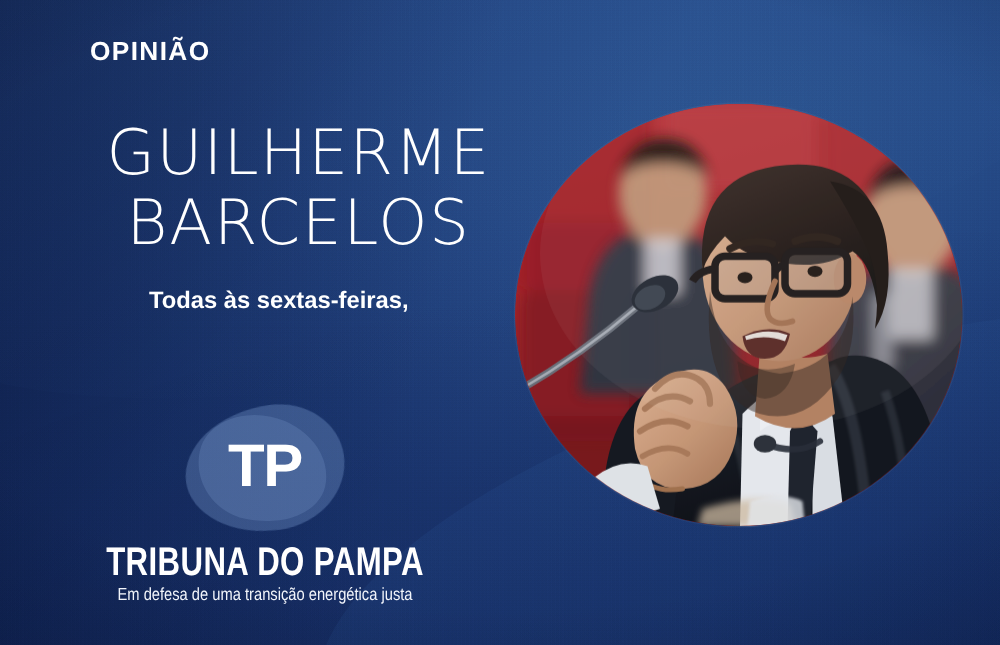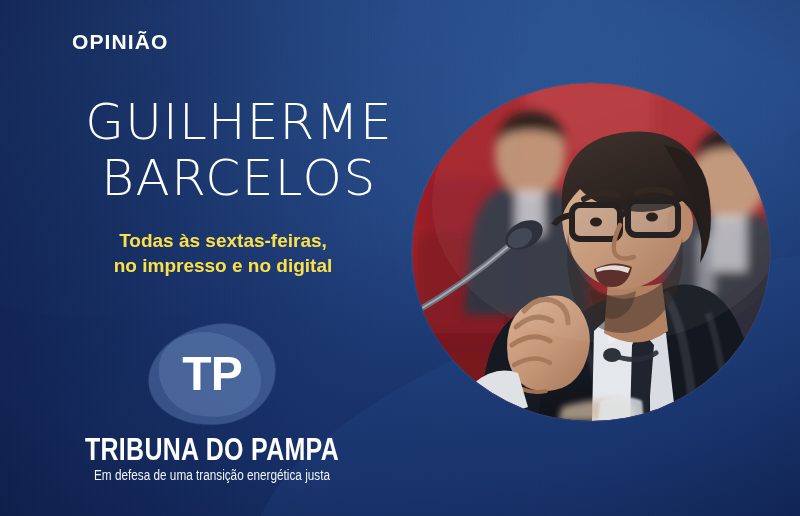--- a/index.html
+++ b/index.html
@@ -118,21 +118,21 @@
     padding-left: 32px;
   }
   .name-line-2 { letter-spacing: 1.6px; text-align: center; }
 
   .subtitle {
     position: absolute;
     left: 0;
     top: 228px;
     width: 446px;
     text-align: center;
-    color: #fde047;
+    color: #ffffff;
     font-size: 19px;
     line-height: 25px;
     font-weight: bold;
   }
 
   
   .logo {
     position: absolute;
     left: 0;
     top: 325px;
@@ -222,21 +222,20 @@
 
   <div class="kicker">OPINIÃO</div>
 
   <div class="name-block">
     <div class="name-line">GUILHERME</div>
     <div class="name-line name-line-2">BARCELOS</div>
   </div>
 
   <div class="subtitle">
     <div>Todas às sextas-feiras,</div>
-    <div>no impresso e no digital</div>
   </div>
 
   <div class="logo">
     <div class="blob-wrap">
       <div class="blob"></div>
       <div class="blob-2"></div>
       <div class="tp">TP</div>
     </div>
     <div class="brand">TRIBUNA DO PAMPA</div>
     <div class="tagline">Em defesa de uma transição energética justa</div>

